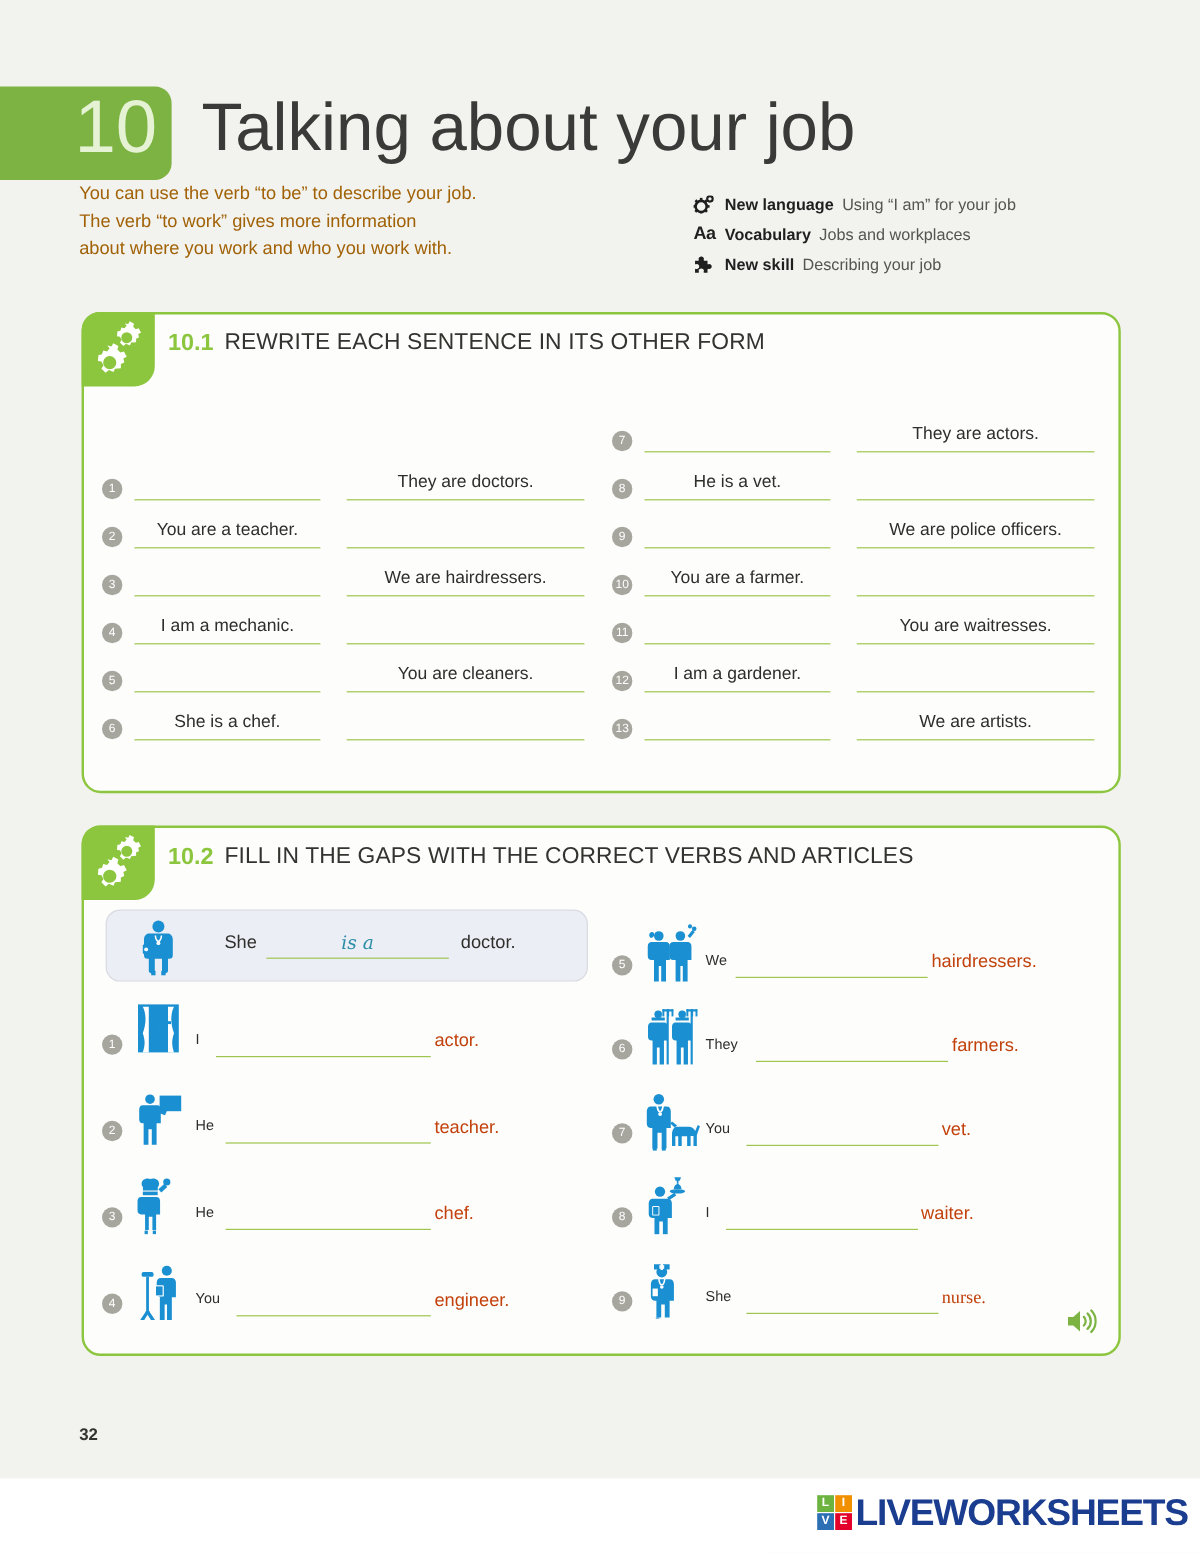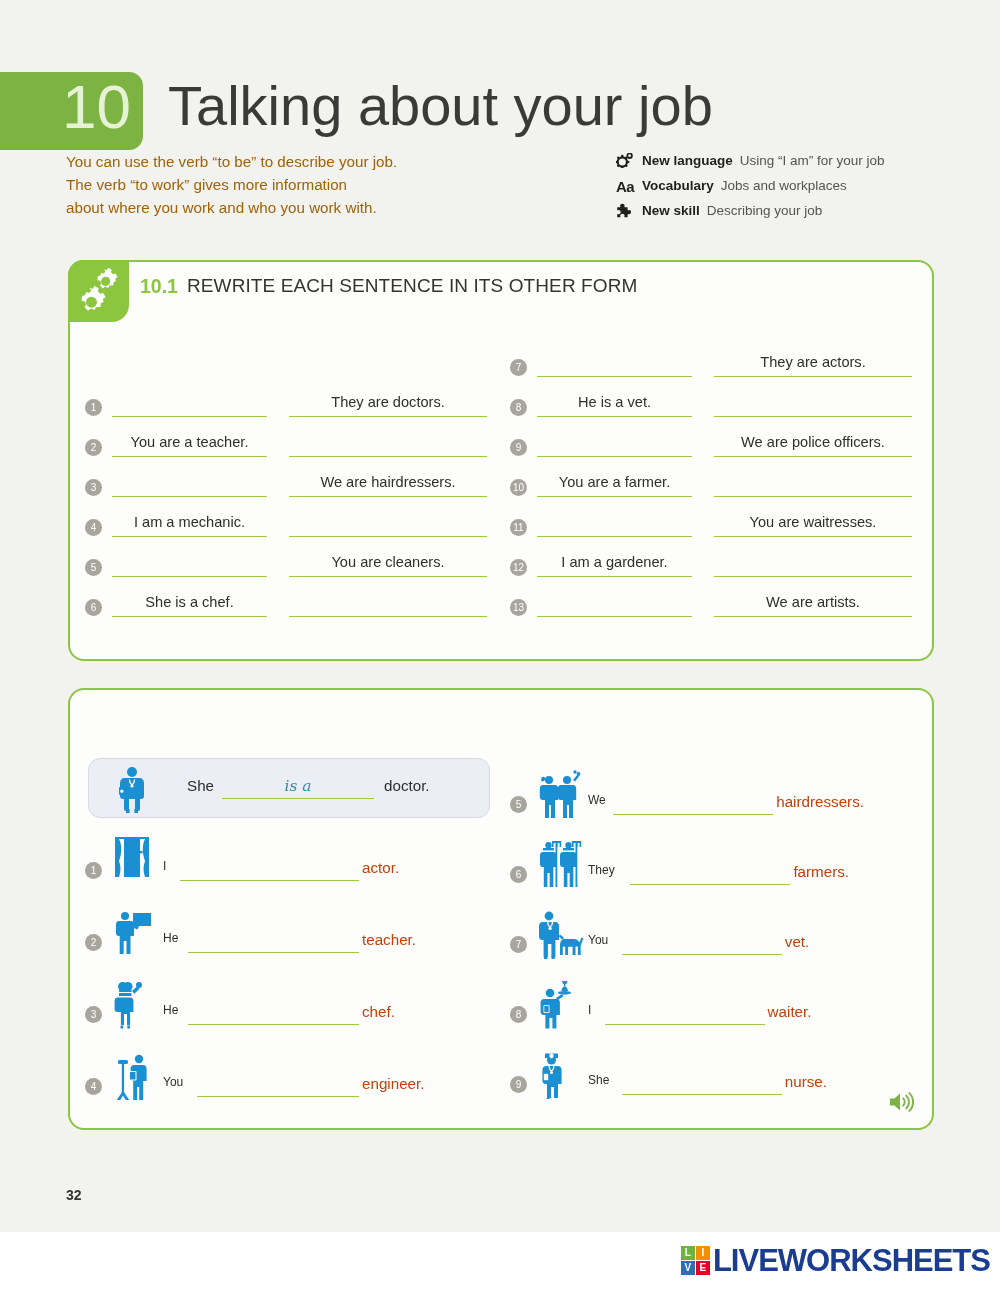--- a/index.html
+++ b/index.html
@@ -65,24 +65,23 @@
     line-height: 1.52;
     color: #a16207;
   }
   .meta-list {
     position: absolute;
     left: 578px;
     top: 3px;
   }
   .meta-row {
     display: flex;
-    align-items: flex-start;
+    align-items: flex-end;
     height: 25px;
     font-size: 13.5px;
-    margin-left: 38px;
   }
   .meta-icon {
     width: 26px;
     flex: 0 0 26px;
     display: inline-flex;
     align-items: center;
     justify-content: flex-start;
     color: #1f1f1f;
   }
   .meta-icon.aa {
@@ -479,20 +478,32 @@
       </div>
       <div class="ex1-row" style="left: 440px; top: 326px;">
         <div class="ex1-badge">13</div>
         <div class="ex1-cell c1"></div>
         <div class="ex1-cell c2">We are artists.</div>
       </div>
     </div>
 </div>
 
 <div class="exercise" id="exercise-10-2">
+  <div class="ex-head">
+    <div class="ex-gear-box">
+      <svg width="45" height="46" viewBox="0 0 45 46">
+        <g fill="#ffffff">
+          <path d="M28 2.5l2.9 0.6 1.2-2.3 3.6 1.9-0.7 2.5 2.1 2.1 2.5-0.7 1.9 3.6-2.3 1.2 0.6 2.9-2.4 1 0 2.9-4.1 0.3-1 2.4-3.3-1.4-2.2 1.9-2.9-2.9 1.4-2.2-1.3-2.7-2.5-0.3 0.3-4.1 2.5-0.6 0.9-2.6 2.6 0.6 1.7-2.1zM29.6 9.8a4.6 4.6 0 1 0 0.1 9.2 4.6 4.6 0 0 0-0.1-9.2z"></path>
+          <path d="M13.5 21l3.4 0.8 1.5-2.8 4.3 2.3-0.9 3 2.5 2.5 3-0.9 2.3 4.3-2.8 1.5 0.8 3.4-2.9 1.2 0 3.5-4.9 0.4-1.2 2.9-3.9-1.7-2.7 2.3-3.5-3.5 1.7-2.7-1.6-3.2-3-0.4 0.4-4.9 3-0.8 1.1-3.1 3.1 0.8 2.1-2.5zM15.4 29.7a5.5 5.5 0 1 0 0.1 11 5.5 5.5 0 0 0-0.1-11z"></path>
+        </g>
+      </svg>
+    </div>
+    <div class="ex-num">10.2</div>
+    <div class="ex-title">FILL IN THE GAPS WITH THE CORRECT VERBS AND ARTICLES</div>
+  </div>
 
   <div class="ex2-example">
     <div class="icon-slot">
       <svg width="42" height="48" viewBox="0 0 42 48">
         <g fill="#1a8fd1">
           <circle cx="21" cy="7" r="5"></circle>
           <path d="M13 13h16c2 0 4 2 4 5v13c0 2-1 3-3 3h-1v10c0 1-1 2-2 2h-3v-12h-6v12h-3c-1 0-2-1-2-2V34h-1c-2 0-3-1-3-3V18c0-3 2-5 4-5z"></path>
           <rect x="15" y="44" width="3.6" height="4"></rect>
           <rect x="23.4" y="44" width="3.6" height="4"></rect>
           <rect x="8" y="22" width="6" height="8" rx="1" fill="#1a8fd1"></rect>
@@ -673,21 +684,21 @@
               <rect x="15.5" y="5.3" width="4" height="3"></rect>
               <rect x="16.5" y="4.3" width="2" height="5"></rect>
               <path d="M15 16.5c.4 3.3 1.6 5.2 2.5 5.2s2.1-1.9 2.5-5.2" fill="none" stroke="#fff" stroke-width="1.3"></path>
               <circle cx="17.5" cy="23.5" r="1.5"></circle>
             </g>
             <rect x="9" y="24" width="6" height="8" rx="1" fill="#1a8fd1"></rect>
             <rect x="9.8" y="24.8" width="4.4" height="6.4" fill="#fff"></rect>
           </svg></div>
         <div class="ex2-subject" style="left: 78px;">She</div>
         <div class="ex2-blank" style="left: 111.8px; width: 160px;"></div>
-        <div class="ex2-object" style="left: 274.8px;">nurse.</div>
+        <div class="ex2-object" style="left: 274.8px; font-family: Liberation Serif, serif;">nurse.</div>
       </div>
     </div>
 
   <div class="speaker-icon">
     <svg width="26" height="24" viewBox="0 0 26 24">
       <path fill="#7cb342" d="M2 8.5h4.4L12 3.4v17.2L6.4 15.5H2z"></path>
       <g fill="none" stroke="#7cb342" stroke-width="1.9" stroke-linecap="round">
         <path d="M15.2 8.4a5 5 0 0 1 0 7.2"></path>
         <path d="M18.3 5.6a9 9 0 0 1 0 12.8"></path>
         <path d="M21.4 3.1a12.6 12.6 0 0 1 0 17.8"></path>

